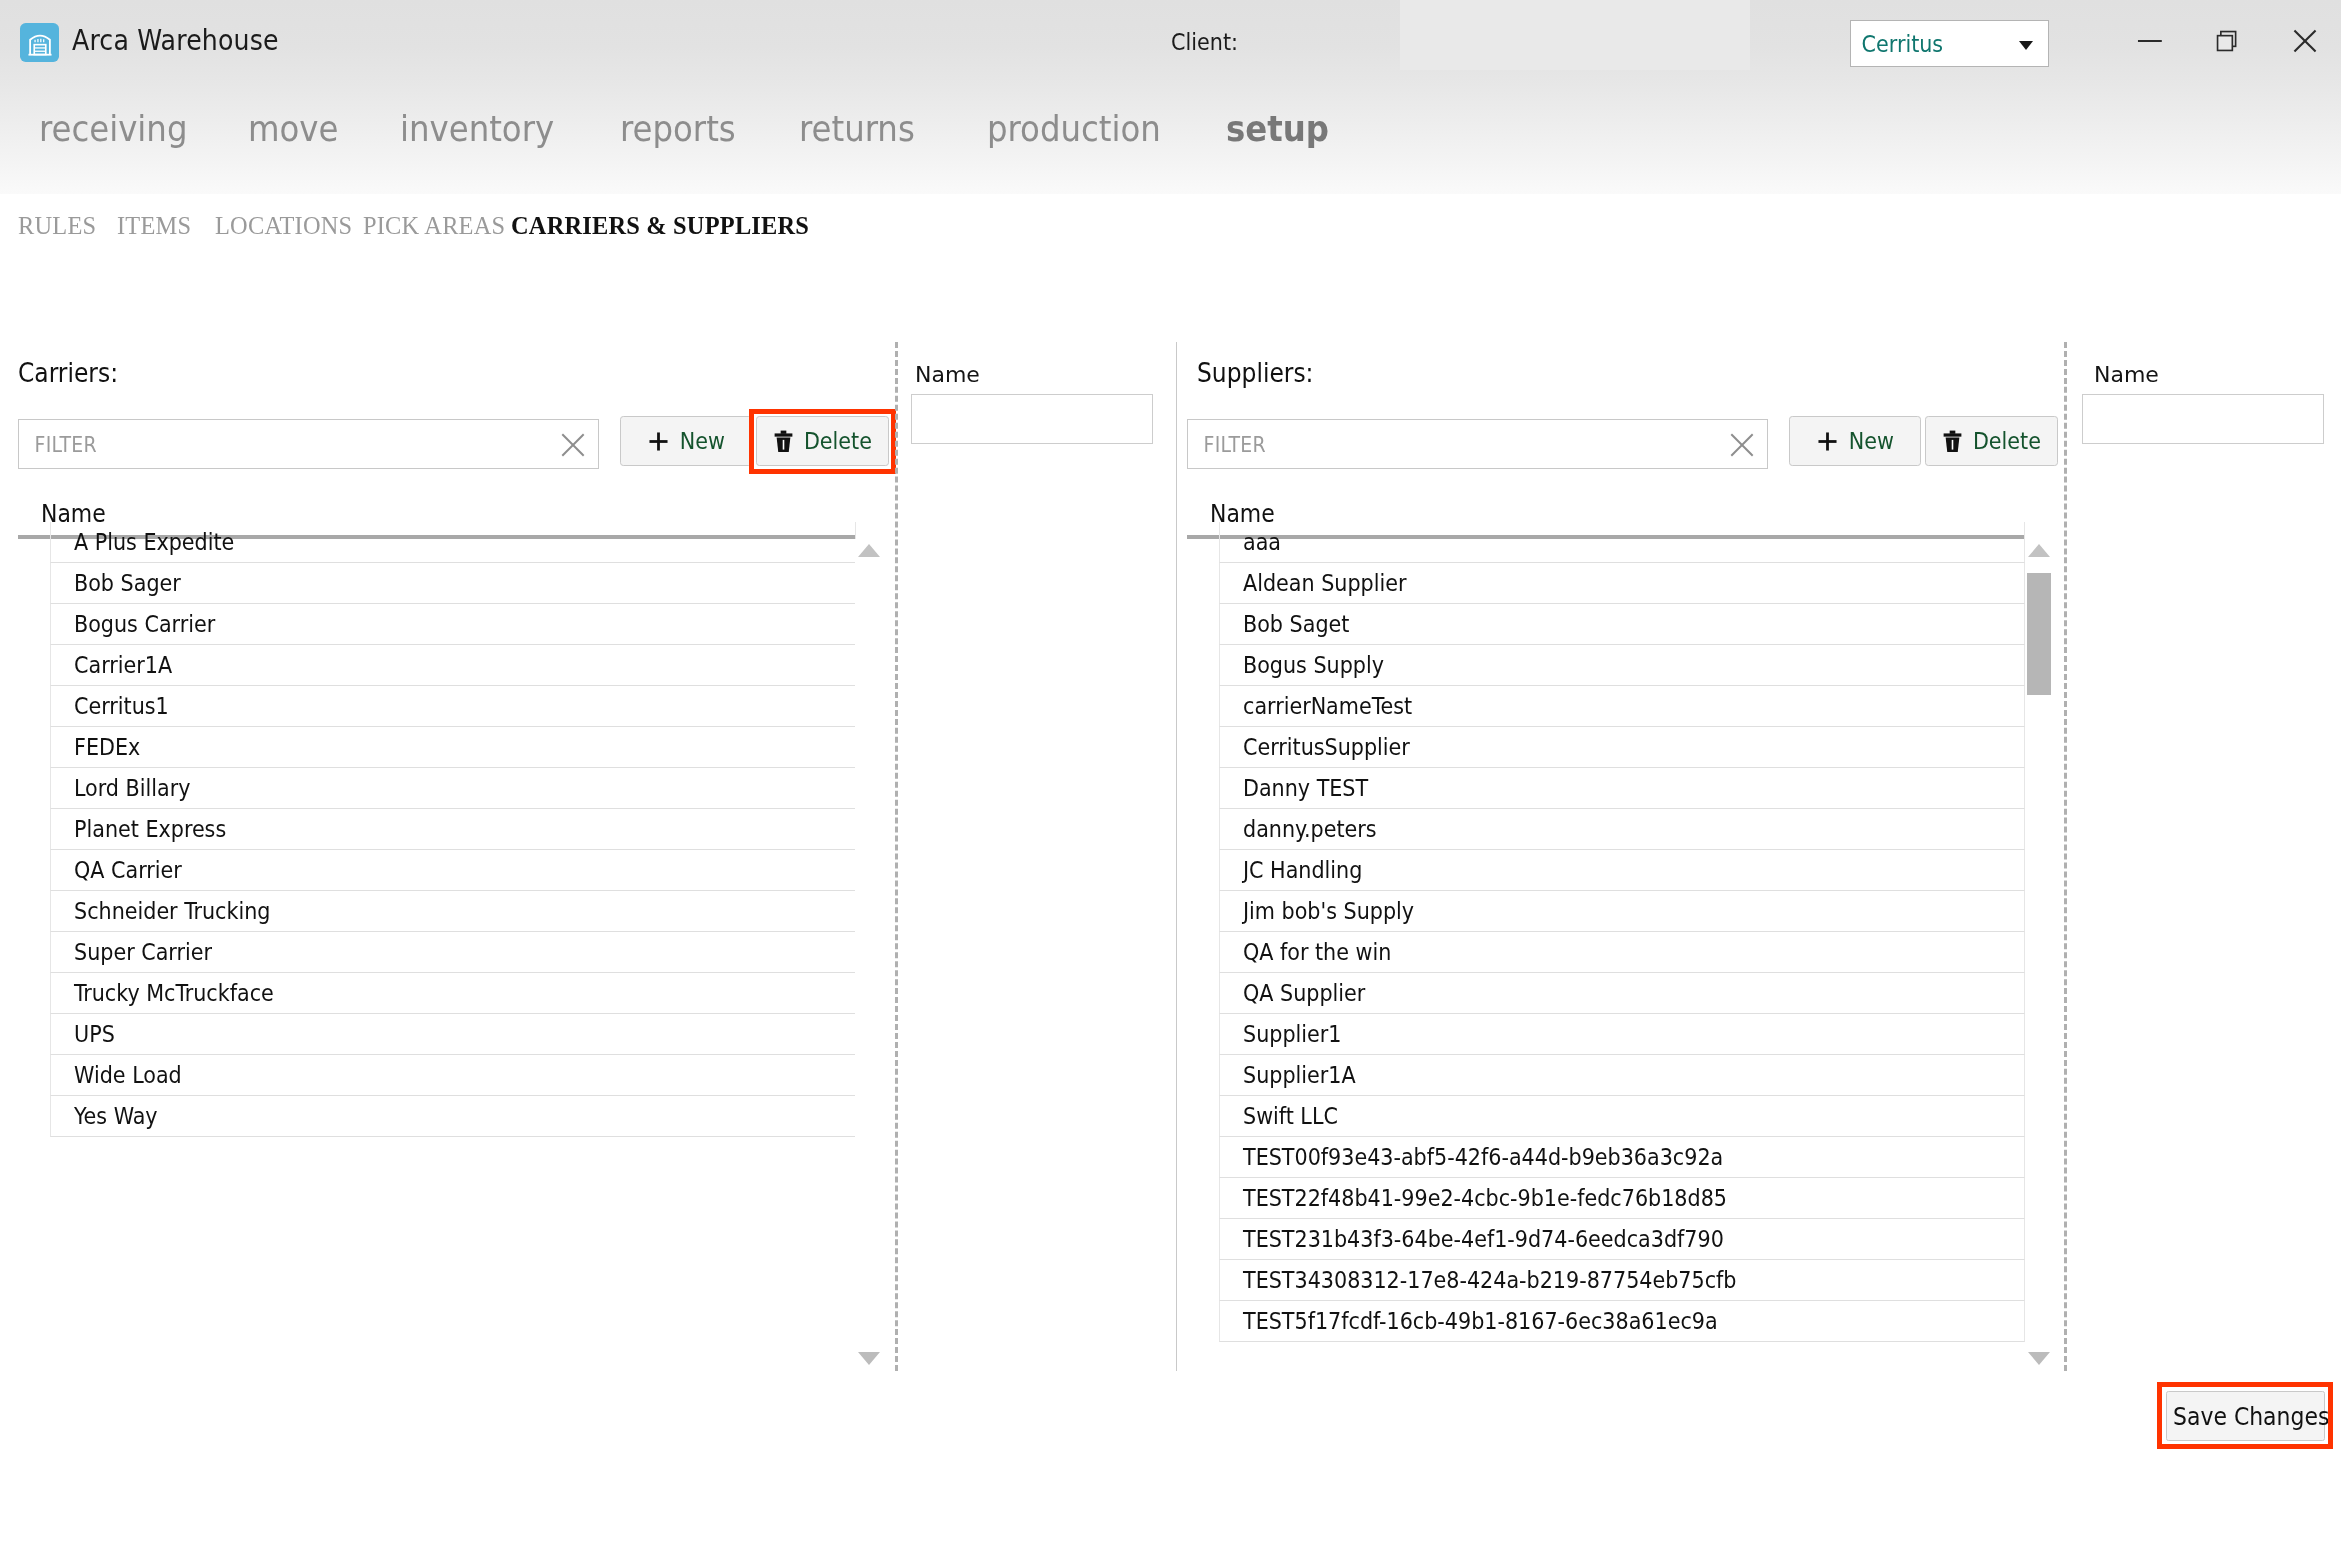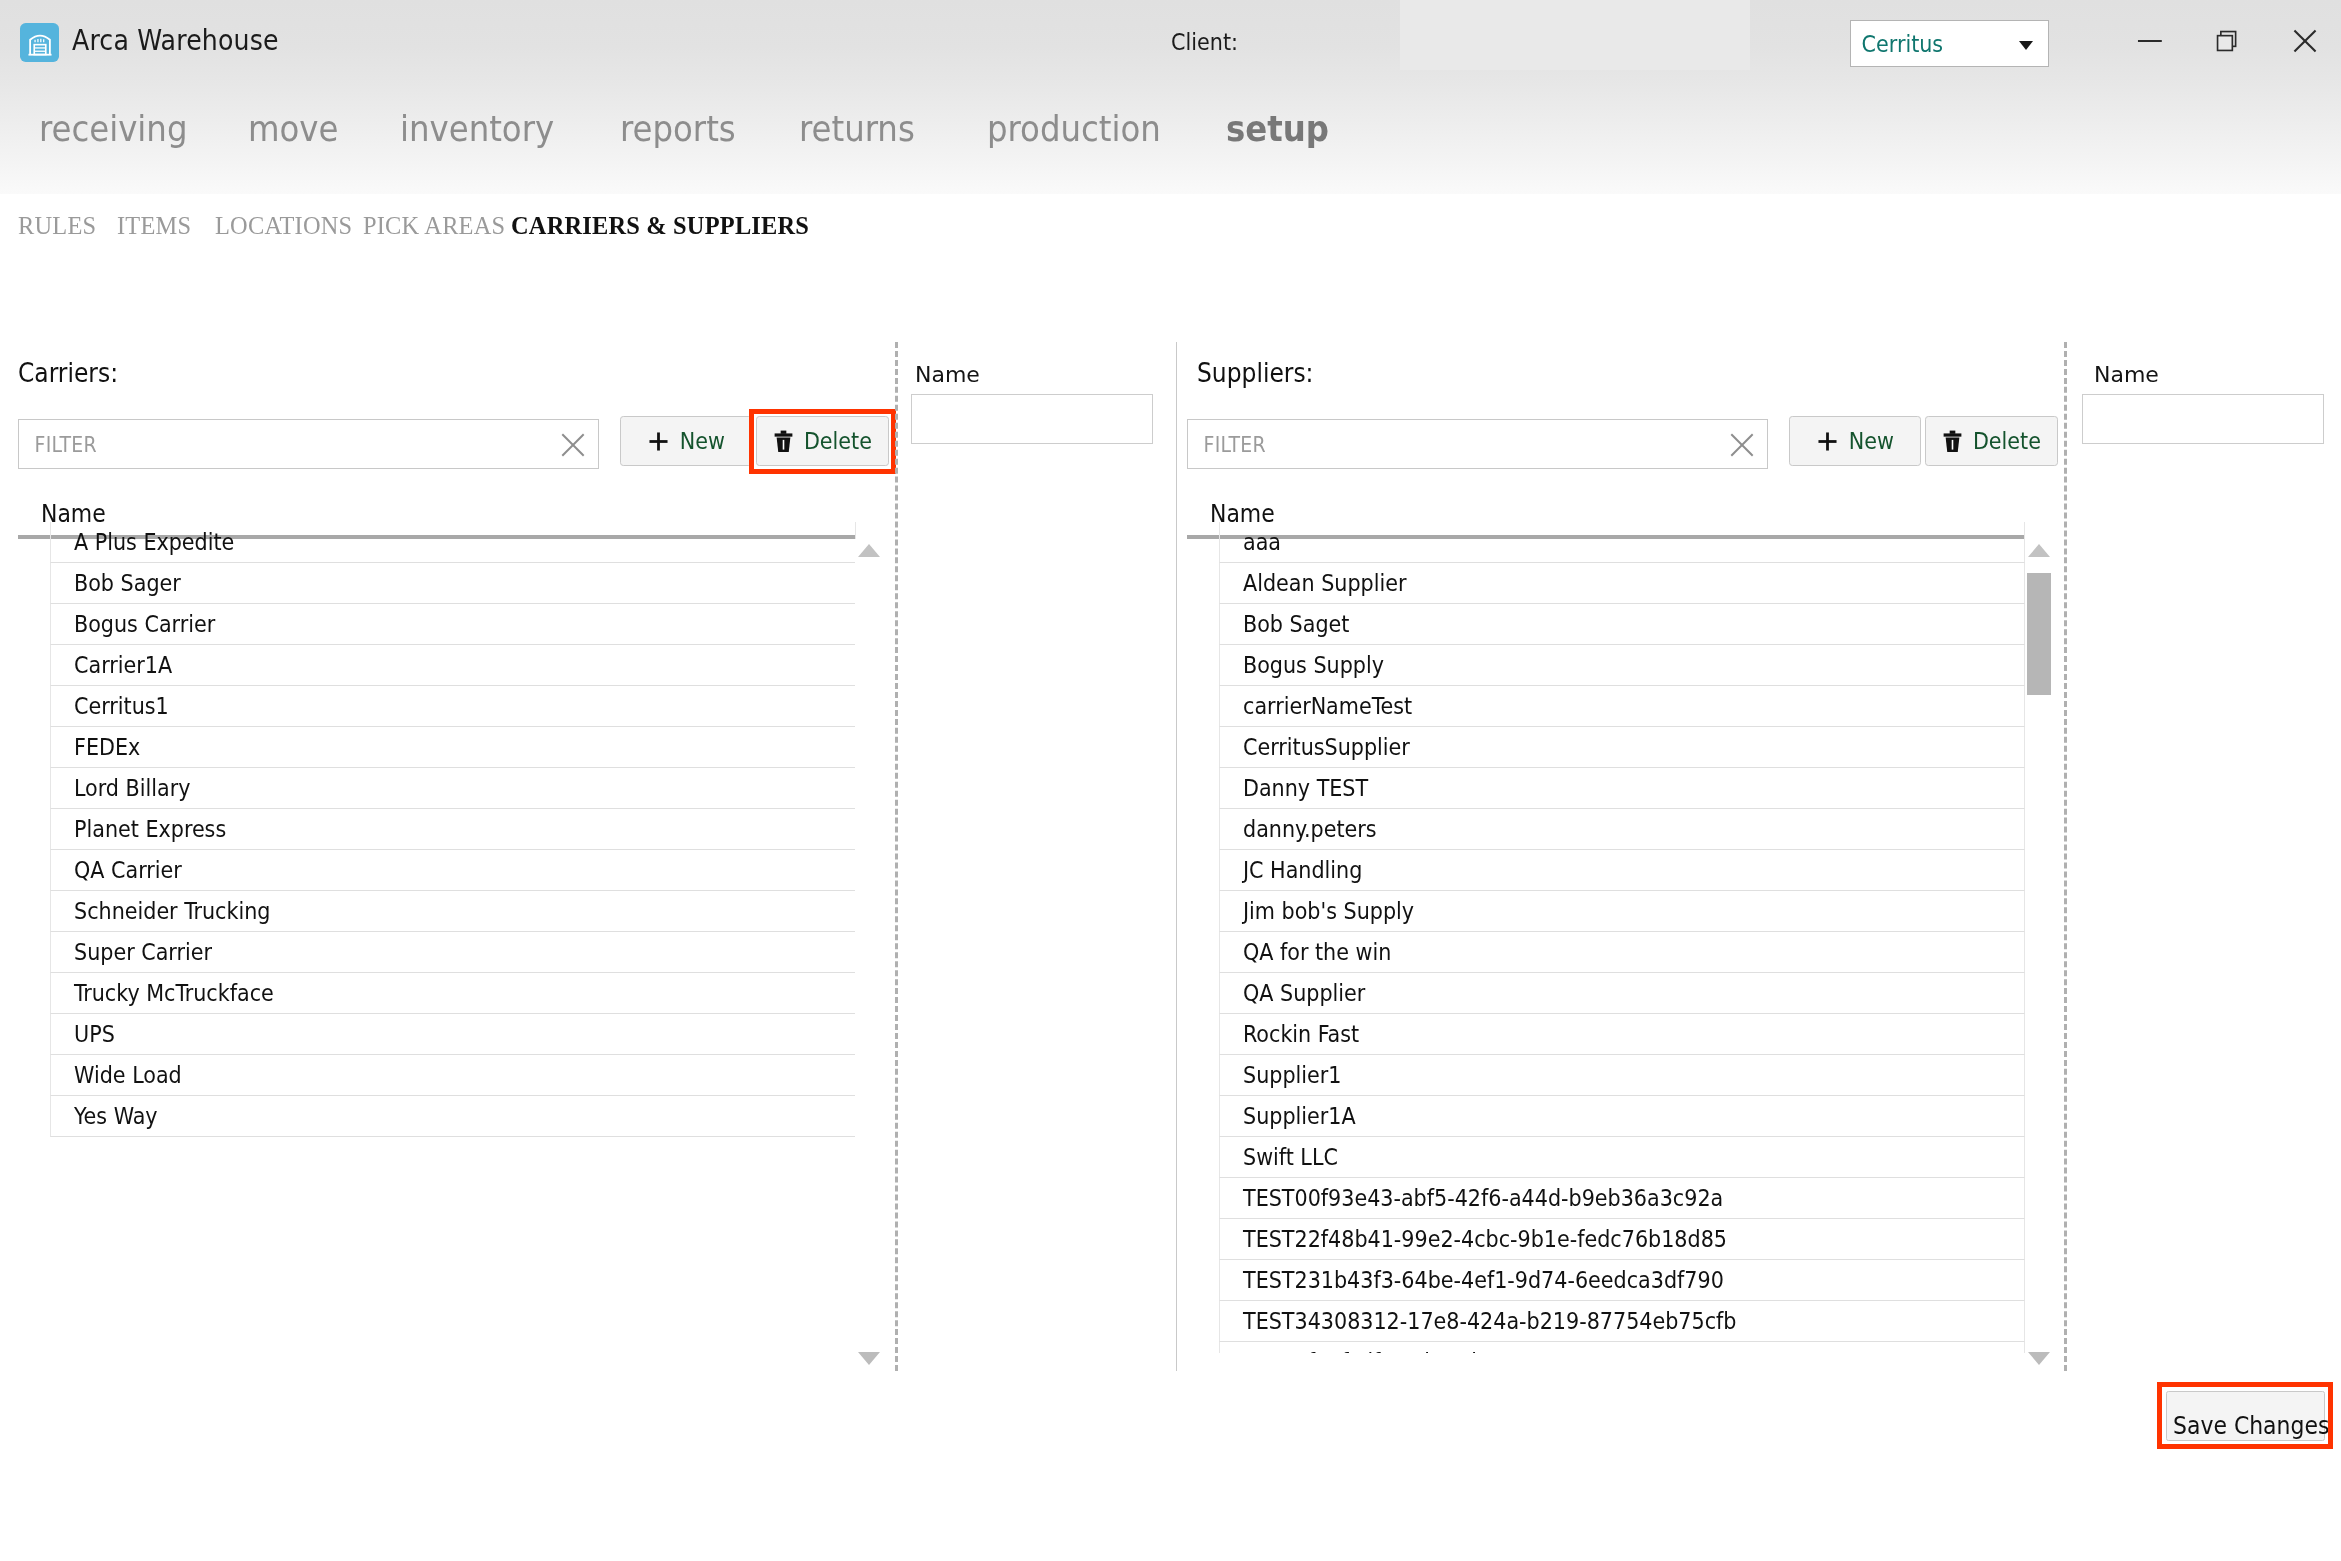--- a/index.html
+++ b/index.html
@@ -171,21 +171,21 @@
   }
   .detail-input {
     position: absolute; height: 50px; background: #ffffff;
     border: 0.8px solid #cdcdcd;
   }
 
   
   .save-btn {
     position: absolute; height: 50px; background: #f4f4f4;
     border: 0.8px solid #c9c9c9; border-radius: 2.4px;
-    display: flex; align-items: flex-end; justify-content: center; gap: 11.4px;
+    display: flex; align-items: center; justify-content: center; gap: 11.4px;
     cursor: default;
   }
   .save-btn span.lbl {
     font-family: "DejaVu Sans Condensed", "Liberation Sans Narrow", "Liberation Sans", sans-serif;
     font-size: 24.4px; color: #111111; white-space: nowrap;
   }
 </style>
 </head>
 <body>
 
@@ -411,23 +411,20 @@
       <div class="row">
         <span>Jim bob's Supply</span>
       </div>
       <div class="row">
         <span>QA for the win</span>
       </div>
       <div class="row">
         <span>QA Supplier</span>
       </div>
       <div class="row">
-        <span>Rockin Fast</span>
-      </div>
-      <div class="row">
         <span>Supplier1</span>
       </div>
       <div class="row">
         <span>Supplier1A</span>
       </div>
       <div class="row">
         <span>Swift LLC</span>
       </div>
       <div class="row">
         <span>TEST00f93e43-abf5-42f6-a44d-b9eb36a3c92a</span>

